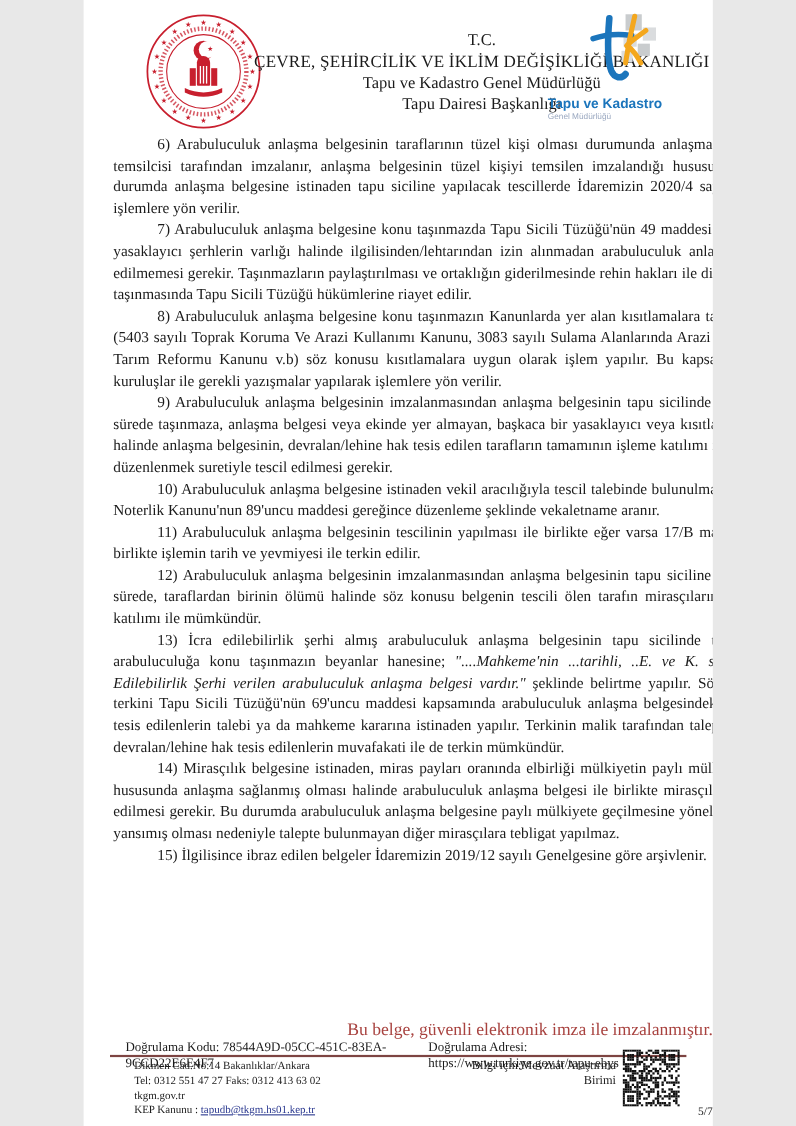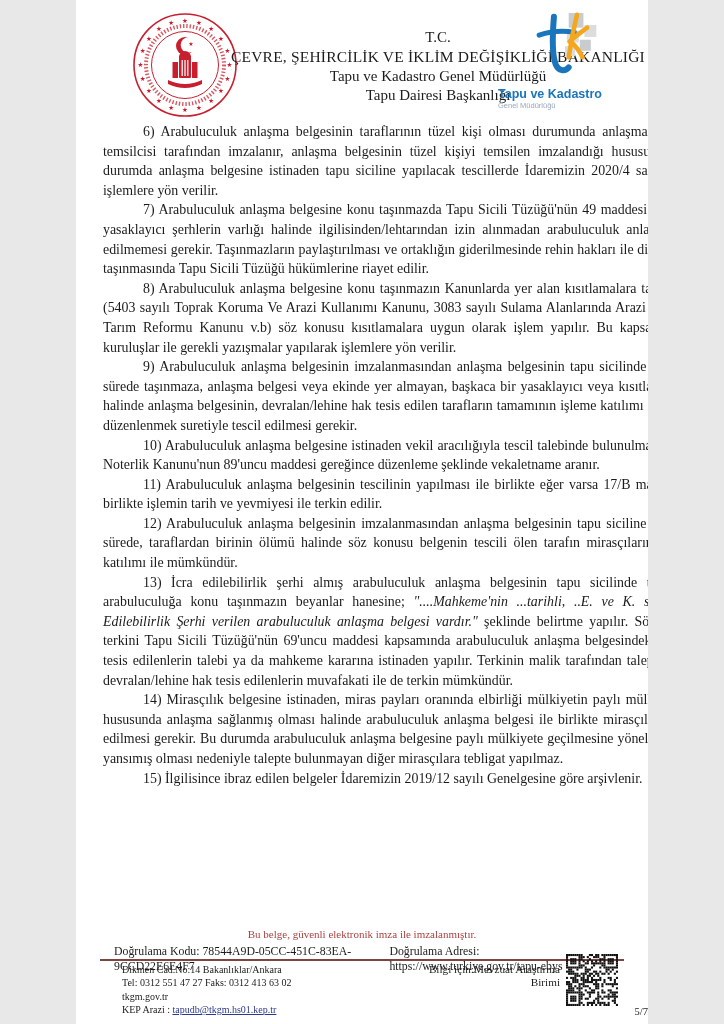--- a/index.html
+++ b/index.html
@@ -21,22 +21,22 @@
   .logo-subtitle{font-family:"Liberation Sans", sans-serif;font-size:7.5px;
               color:#9aa8c0;line-height:9px;}
 
   
   .doc-body{position:absolute;left:27px;top:122px;width:669px;}
   .doc-body p{margin:0;text-align:justify;text-indent:40px;
               font-size:13.9px;line-height:19.6px;}
   .it{font-style:italic;}
 
   
-  .esign{position:absolute;top:928px;left:0;right:0;text-align:center;
-         font-size:11px;color:#a8423f;}
+  .esign{position:absolute;top:928px;left:0;right:0;text-align:right;
+         font-size:16px;color:#a8423f;}
   .verify-row{position:absolute;top:944px;left:38px;right:28px;display:flex;
          justify-content:space-between;font-size:11.8px;}
   .sep{position:absolute;top:959px;left:24px;right:24px;border-top:2px solid #7d4442;}
   .addr{position:absolute;top:963px;left:46px;font-size:10px;line-height:13.4px;}
   .kep-link{color:#2b3990;text-decoration:underline;text-align:right;}
   .info{position:absolute;top:963px;right:88px;text-align:right;
         font-size:11.2px;line-height:13.4px;}
   .qr{position:absolute;top:954px;right:30px;width:52px;height:52px;fill:#111;}
   .page-num{position:absolute;top:1006px;left:0;right:0;text-align:right;font-size:10.5px;}
 </style>
@@ -131,21 +131,21 @@
     <span><span>Doğrulama Kodu:</span> <span>78544A9D-05CC-451C-83EA-9CCD22E6E4F7</span></span>
     <span><span>Doğrulama Adresi:</span> <span>https://www.turkiye.gov.tr/tapu-ebys</span></span>
   </div>
 
   <div class="sep"></div>
 
   <div class="addr">
     <div>Dikmen Cad.No:14 Bakanlıklar/Ankara</div>
     <div>Tel: 0312 551 47 27 Faks: 0312 413 63 02</div>
     <div>tkgm.gov.tr</div>
-    <div><span>KEP Arazi :</span> <a class="kep-link" href="#">tapudb@tkgm.hs01.kep.tr</a></div>
+    <div><span>KEP Kanunu :</span> <a class="kep-link" href="#">tapudb@tkgm.hs01.kep.tr</a></div>
   </div>
 
   <div class="info">
     <div>Bilgi için:Mevzuat Araştırma</div>
     <div>Birimi</div>
   </div>
 
   <svg class="qr" viewBox="0 0 52 52">
       <rect x="0.00" y="0.00" width="2.08" height="2.08"></rect>
       <rect x="2.08" y="0.00" width="2.08" height="2.08"></rect>

